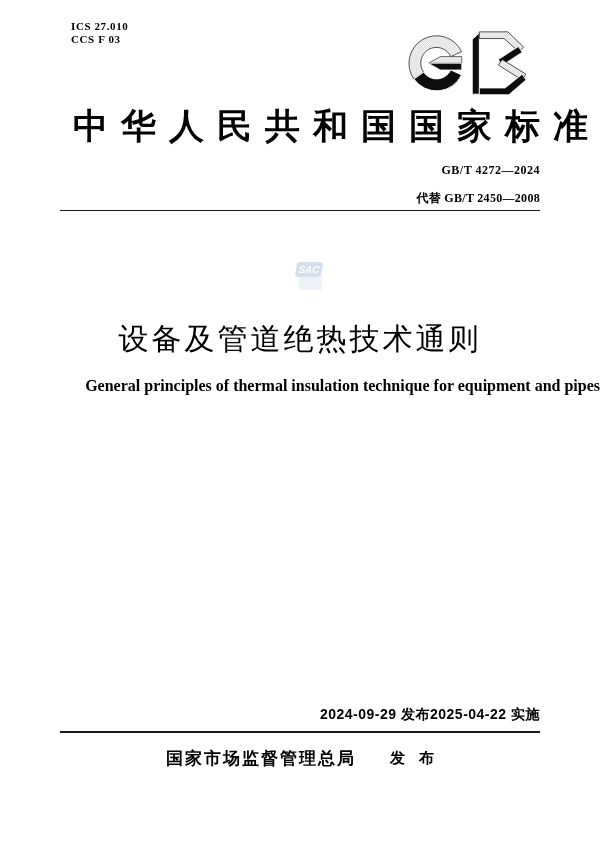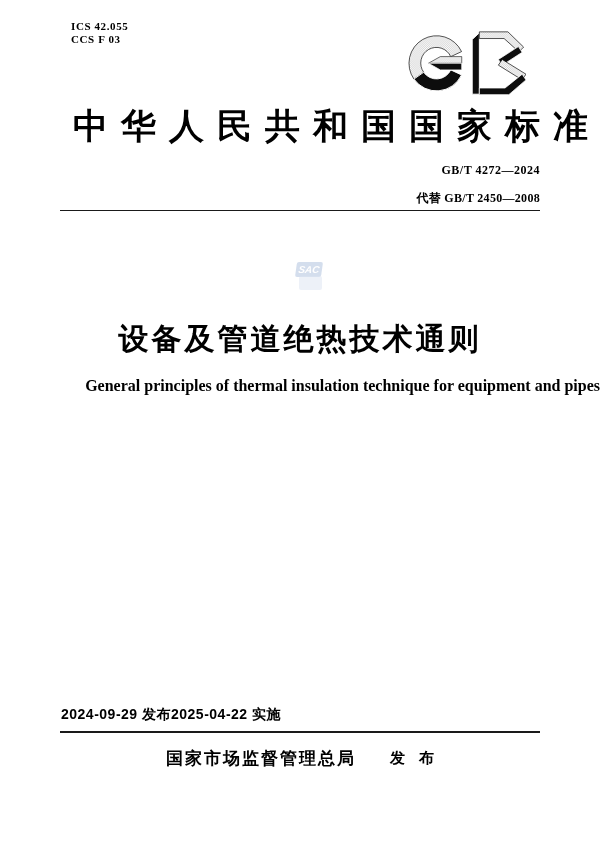--- a/index.html
+++ b/index.html
@@ -15,34 +15,34 @@
   .replaces{position:absolute;right:60px;top:190px;font-weight:bold;font-size:12px;letter-spacing:.3px;}
   .rule{position:absolute;left:60px;right:60px;background:#1a1a1a;}
   .rule-top{top:210px;height:1px;}
   .rule-bottom{top:731px;height:2px;}
   .watermark{position:absolute;left:294px;top:259px;width:32px;height:34px;}
   .wm-box{position:absolute;left:2px;top:3px;width:26px;height:15px;background:#b9c9e2;opacity:.6;border-radius:2px;
     color:#fff;font-family:"Liberation Sans",sans-serif;font-style:italic;font-weight:bold;font-size:10px;
     line-height:15px;text-align:center;transform:skewX(-8deg);}
   .wm-shadow{position:absolute;left:5px;top:17px;width:23px;height:14px;background:#dbe4f1;opacity:.5;border-radius:2px;}
   .doc-title-cn{position:absolute;left:0;right:0;top:319px;margin:0;text-align:center;white-space:nowrap;
-    font-family:"Liberation Sans",sans-serif;font-weight:bold;font-size:30px;letter-spacing:3px;}
+    font-family:"Liberation Sans",sans-serif;font-weight:normal;font-size:30px;letter-spacing:3px;}
   .doc-title-en{position:absolute;left:0;right:0;top:377px;text-align:right;
     font-family:"Liberation Serif",serif;font-weight:bold;font-size:16px;}
-  .date-row{position:absolute;left:61px;right:60px;top:706px;display:flex;justify-content:flex-start;
+  .date-row{position:absolute;left:61px;right:60px;top:706px;display:flex;justify-content:flex-end;
     font-family:"Liberation Sans",sans-serif;font-weight:600;font-size:14px;letter-spacing:.5px;}
   .issuer{position:absolute;left:0;right:0;top:748px;display:flex;justify-content:center;align-items:center;gap:34px;}
   .issuer-names{font-family:"Liberation Serif",serif;font-weight:bold;font-size:17px;line-height:21px;letter-spacing:2px;text-align:center;}
   .issued-label{font-family:"Liberation Serif",serif;font-weight:bold;font-size:15px;letter-spacing:14px;margin-right:-14px;}
 </style>
 </head>
 <body>
 
 <div class="ics-block">
-  <div>ICS 42.055</div>
+  <div>ICS 27.010</div>
   <div>CCS F 03</div>
 </div>
 
 <div class="gb-logo">
   <svg viewBox="0 0 250 145" width="119" height="69" xmlns="http://www.w3.org/2000/svg">
     <defs>
       <pattern id="hatch" width="4" height="4" patternUnits="userSpaceOnUse">
         <rect width="4" height="4" fill="#ffffff"></rect>
         <path d="M0,4 L4,0 M-1,1 L1,-1 M3,5 L5,3" stroke="#9a9a9a" stroke-width="0.9"></path>
       </pattern>

